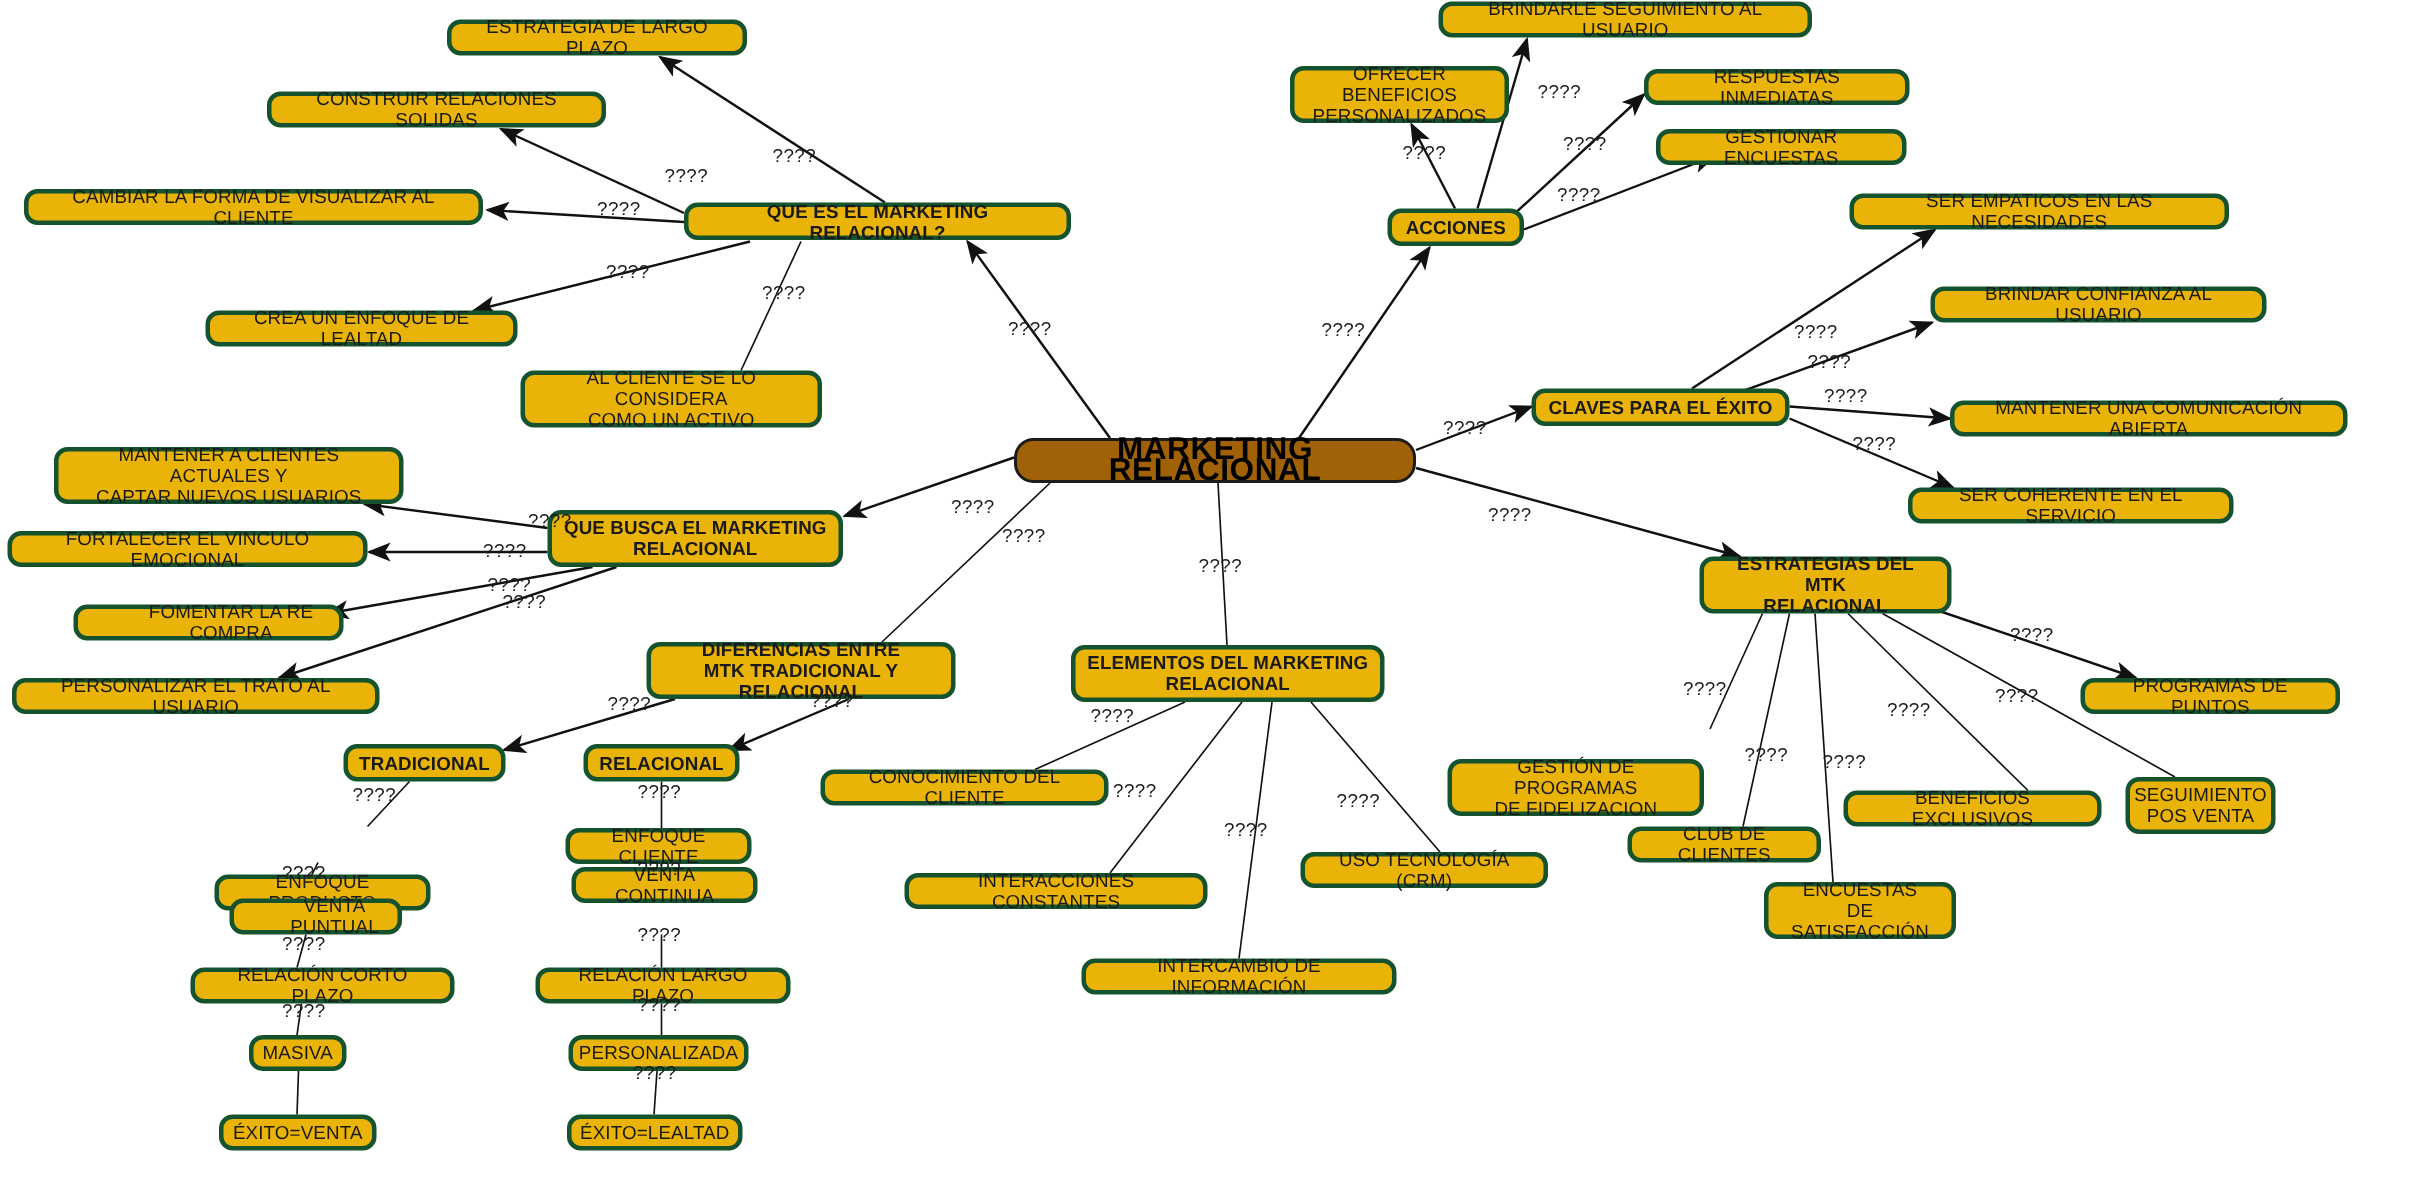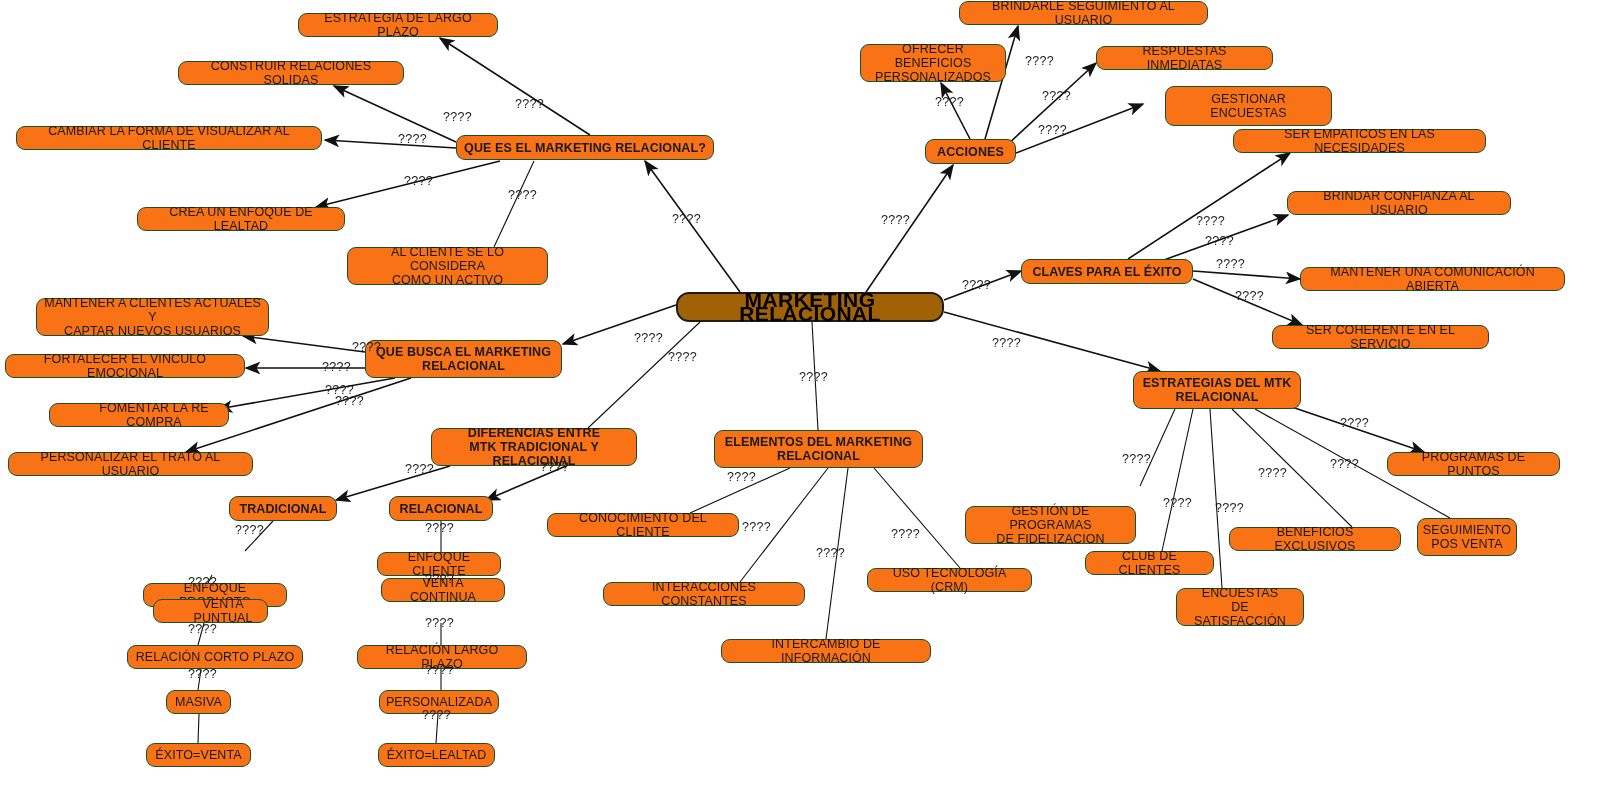--- a/index.html
+++ b/index.html
@@ -2,22 +2,22 @@
 <html><head>
 <meta charset="utf-8">
 <style>
   html,body{margin:0;padding:0;background:#ffffff;}
   body{font-family:"Liberation Sans", sans-serif;}
   #canvas{position:relative;width:1617px;height:794px;background:#ffffff;overflow:hidden;}
   #edges{position:absolute;left:0;top:0;width:1617px;height:794px;}
   .node{
     position:absolute;
     box-sizing:border-box;
-    background:#f97316;
-    border:1px solid #14532d;
+    background:#eab308;
+    border:3px solid #14532d;
     border-radius:9px;
     color:#1a1a1a;
     font-size:12.5px;
     line-height:14px;
     text-align:center;
     display:flex;
     align-items:center;
     justify-content:center;
     padding:3px 7px;
     white-space:pre-line;
@@ -109,21 +109,21 @@
       <div class="node" style="left: 178px; top: 61px; width: 226px; height: 24px;">CONSTRUIR RELACIONES SOLIDAS</div>
       <div class="node" style="left: 16px; top: 126px; width: 306px; height: 24px;">CAMBIAR LA FORMA DE VISUALIZAR AL CLIENTE</div>
       <div class="node" style="left: 137px; top: 207px; width: 208px; height: 24px;">CREA UN ENFOQUE DE LEALTAD</div>
       <div class="node" style="left: 347px; top: 247px; width: 201px; height: 38px;">AL CLIENTE SE LO CONSIDERA
 COMO UN ACTIVO</div>
       <div class="node bold" style="left: 456px; top: 135px; width: 258px; height: 25px;">QUE ES EL MARKETING RELACIONAL?</div>
       <div class="node" style="left: 959px; top: 1px; width: 249px; height: 24px;">BRINDARLE SEGUIMIENTO AL USUARIO</div>
       <div class="node" style="left: 860px; top: 44px; width: 146px; height: 38px;">OFRECER BENEFICIOS
 PERSONALIZADOS</div>
       <div class="node" style="left: 1096px; top: 46px; width: 177px; height: 24px;">RESPUESTAS INMEDIATAS</div>
-      <div class="node" style="left: 1165px; top: 86px; width: 167px; height: 40px;">GESTIONAR ENCUESTAS</div>
+      <div class="node" style="left: 1104px; top: 86px; width: 167px; height: 24px;">GESTIONAR ENCUESTAS</div>
       <div class="node bold" style="left: 925px; top: 139px; width: 91px; height: 25px;">ACCIONES</div>
       <div class="node" style="left: 1233px; top: 129px; width: 253px; height: 24px;">SER EMPATICOS EN LAS NECESIDADES</div>
       <div class="node" style="left: 1287px; top: 191px; width: 224px; height: 24px;">BRINDAR CONFIANZA AL USUARIO</div>
       <div class="node bold" style="left: 1021px; top: 259px; width: 172px; height: 25px;">CLAVES PARA EL ÉXITO</div>
       <div class="node" style="left: 1300px; top: 267px; width: 265px; height: 24px;">MANTENER UNA COMUNICACIÓN ABIERTA</div>
       <div class="node" style="left: 1272px; top: 325px; width: 217px; height: 24px;">SER COHERENTE EN EL SERVICIO</div>
       <div class="node" style="left: 36px; top: 298px; width: 233px; height: 38px;">MANTENER A CLIENTES ACTUALES Y
 CAPTAR NUEVOS  USUARIOS</div>
       <div class="node" style="left: 5px; top: 354px; width: 240px; height: 24px;">FORTALECER EL VINCULO EMOCIONAL</div>
       <div class="node" style="left: 49px; top: 403px; width: 180px; height: 24px; padding-left: 37px;">FOMENTAR LA RE COMPRA</div>

